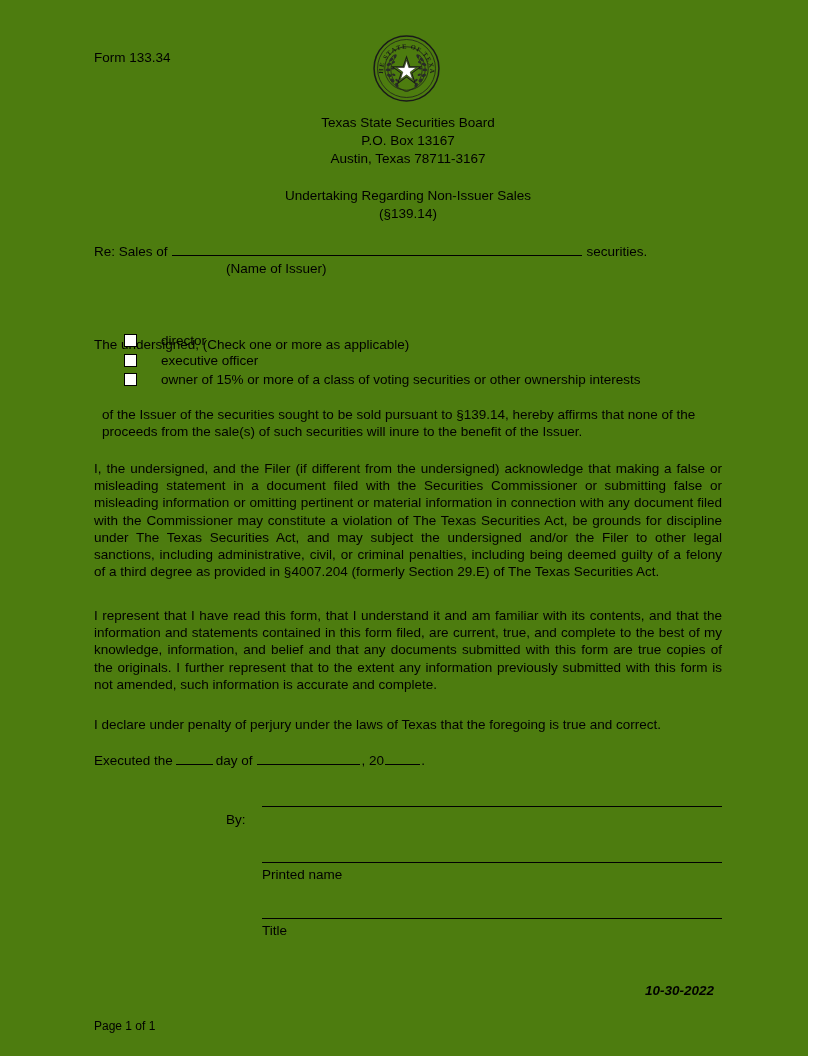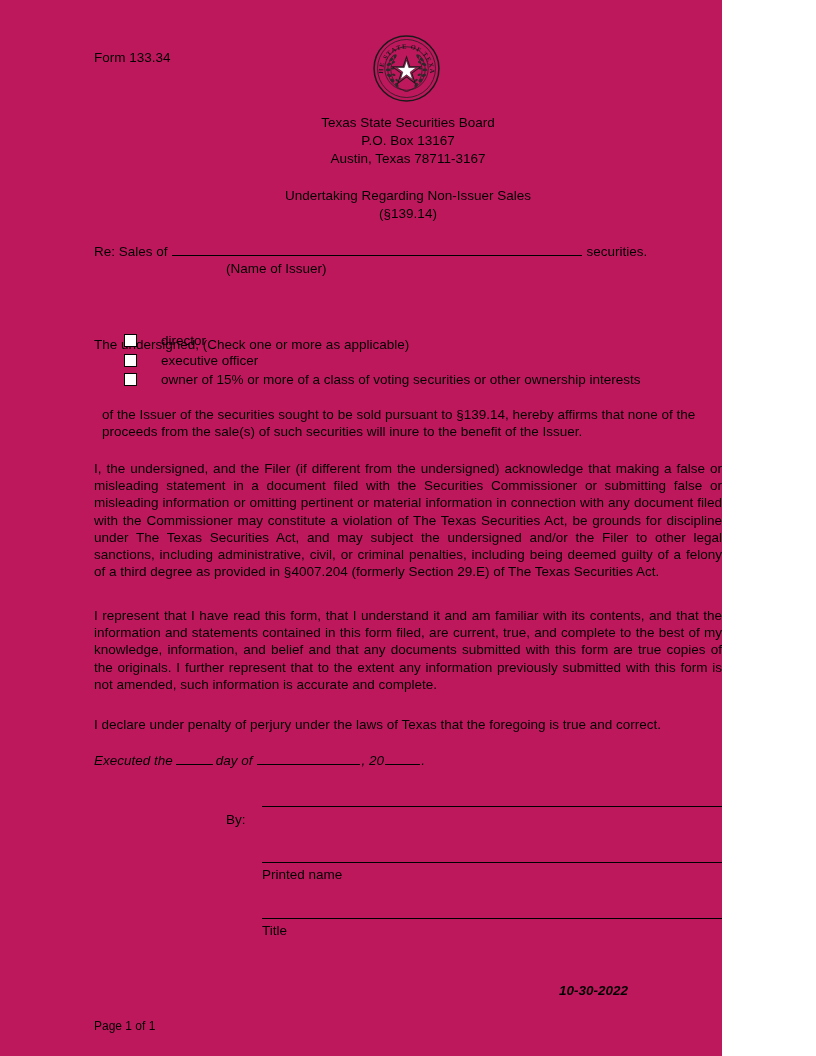--- a/index.html
+++ b/index.html
@@ -7,23 +7,23 @@
     padding: 0;
     background: #ffffff;
   }
   body {
     font-family: "Liberation Sans", sans-serif;
     color: #000000;
     -webkit-font-smoothing: antialiased;
   }
   .page {
     position: relative;
-    width: 722px;
+    width: 808px;
     height: 1056px;
-    background: #be185d;
+    background: #4d7c0f;
     overflow: hidden;
   }
 
   
   .form-no {
     position: absolute;
     left: 94px;
     top: 49px;
     font-size: 13.5px;
     line-height: 17px;
@@ -157,21 +157,20 @@
   
   .executed-line {
     position: absolute;
     left: 94px;
     top: 752px;
     font-size: 13.5px;
     line-height: 17px;
     display: flex;
     align-items: baseline;
     white-space: nowrap;
-    font-style: italic;
   }
   .ul-short {
     display: inline-block;
     width: 37px;
     border-bottom: 1px solid #000;
     height: 12px;
     margin: 0 3px;
   }
   .ul-med {
     display: inline-block;

